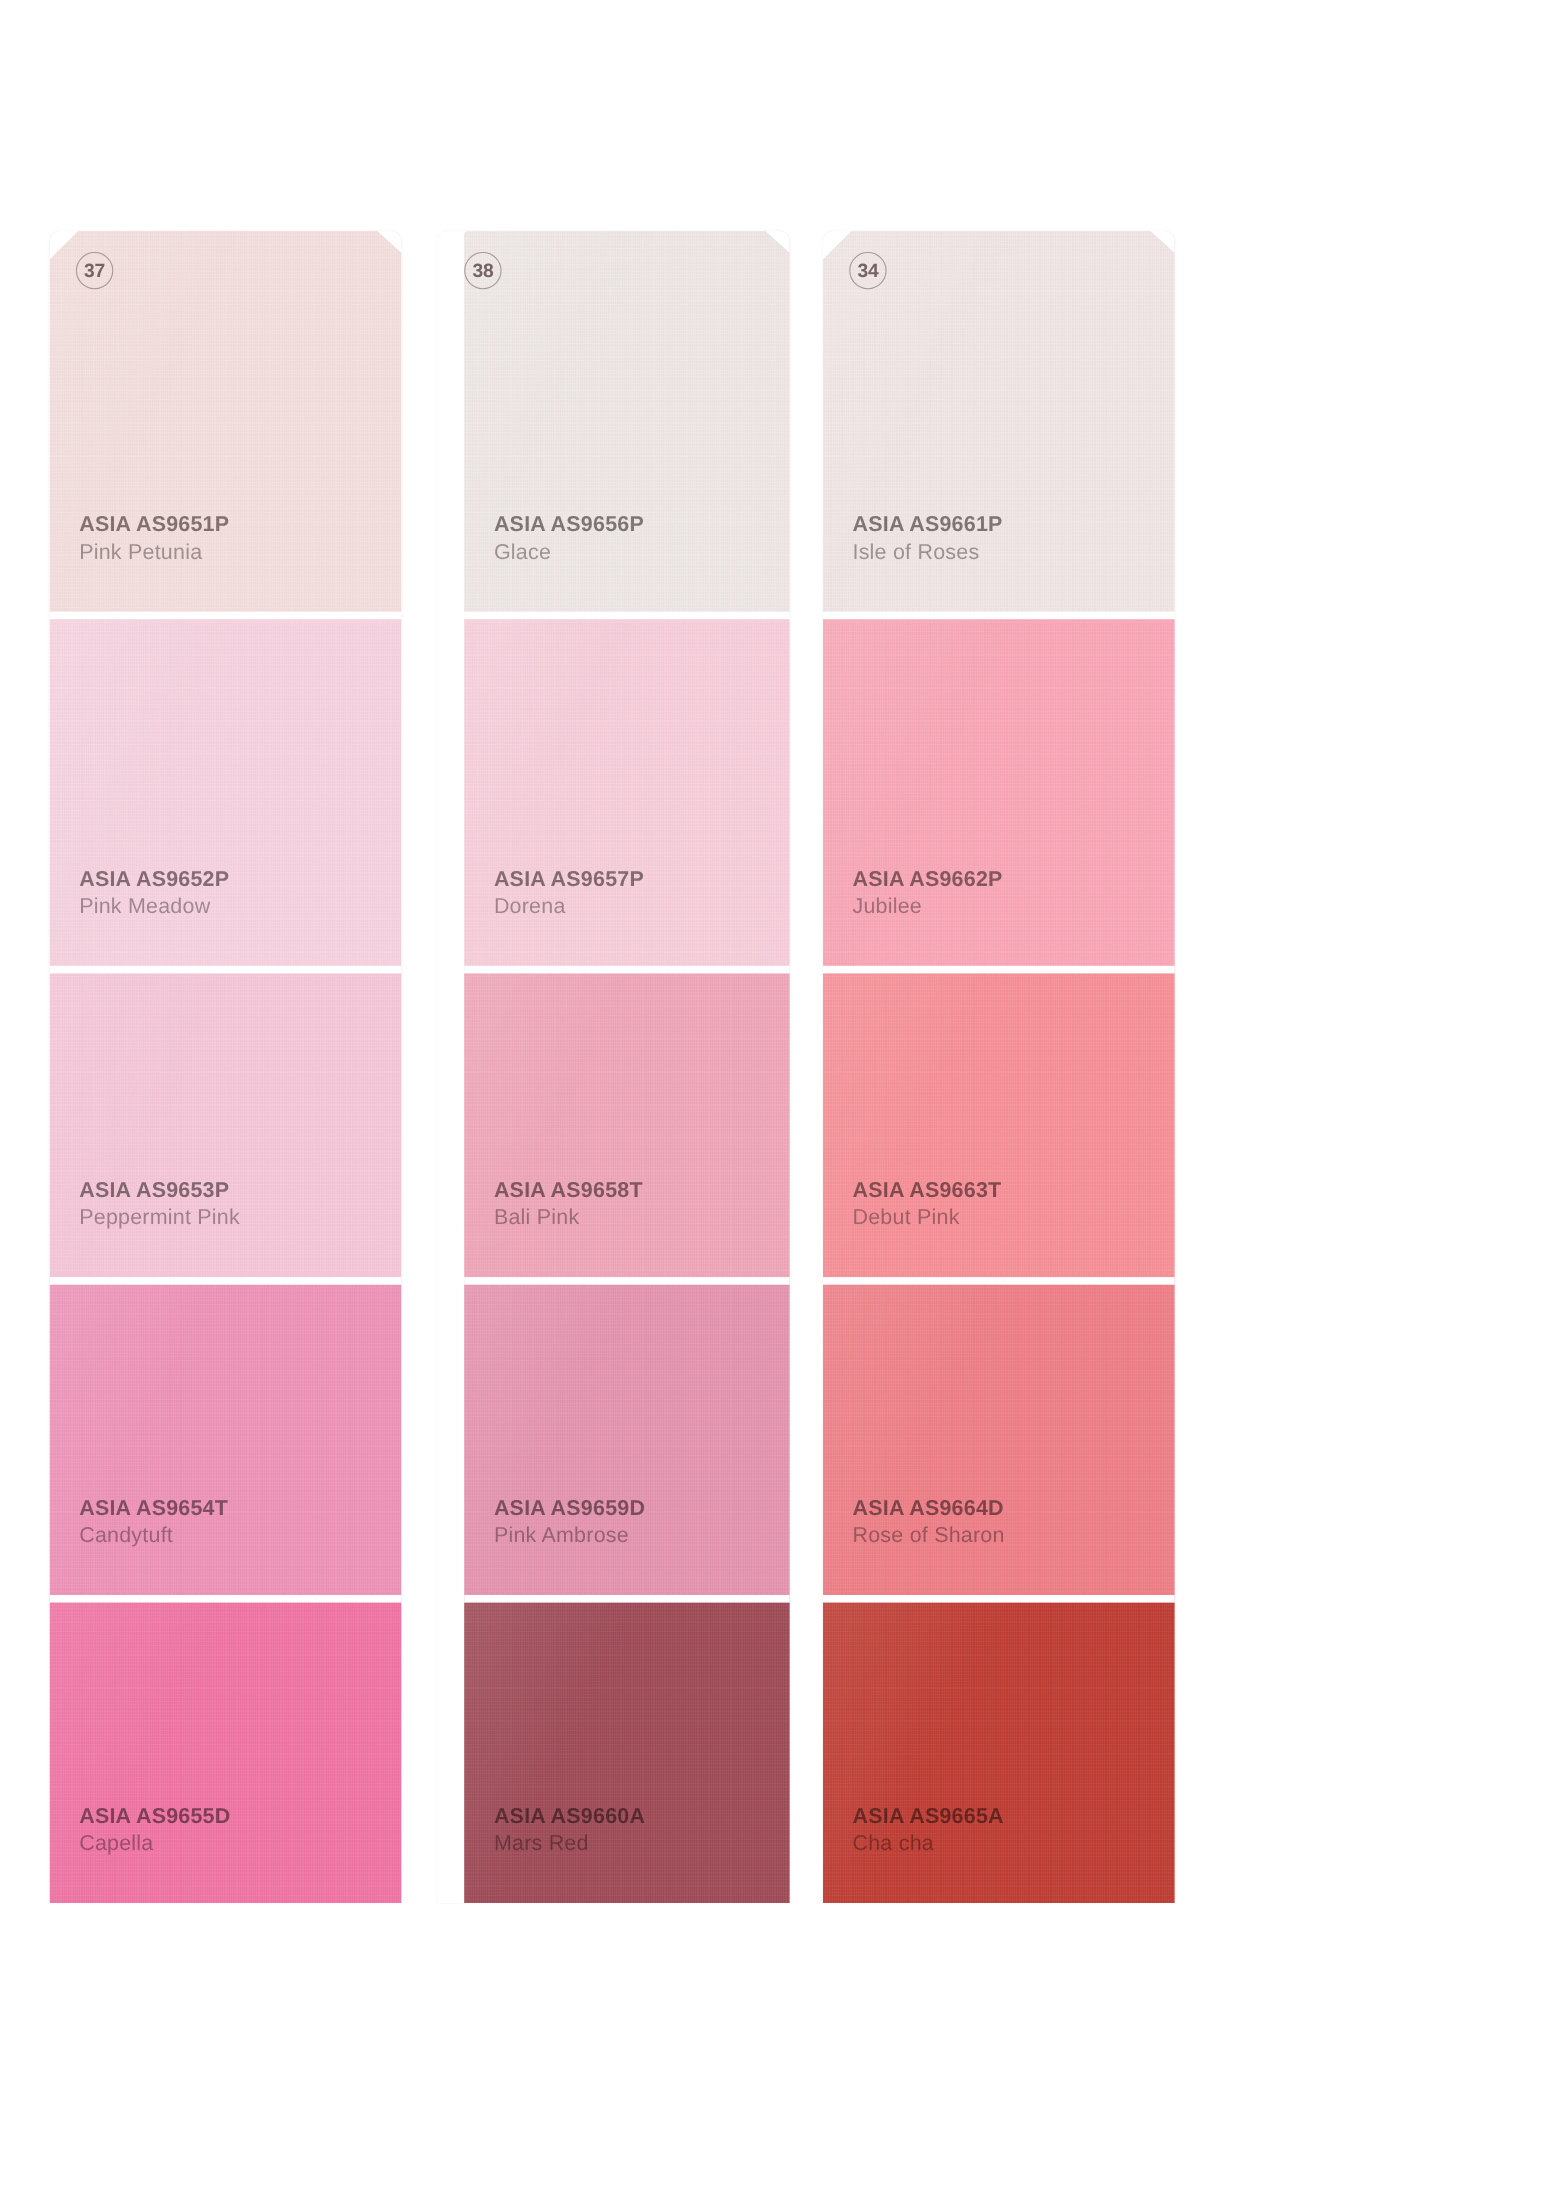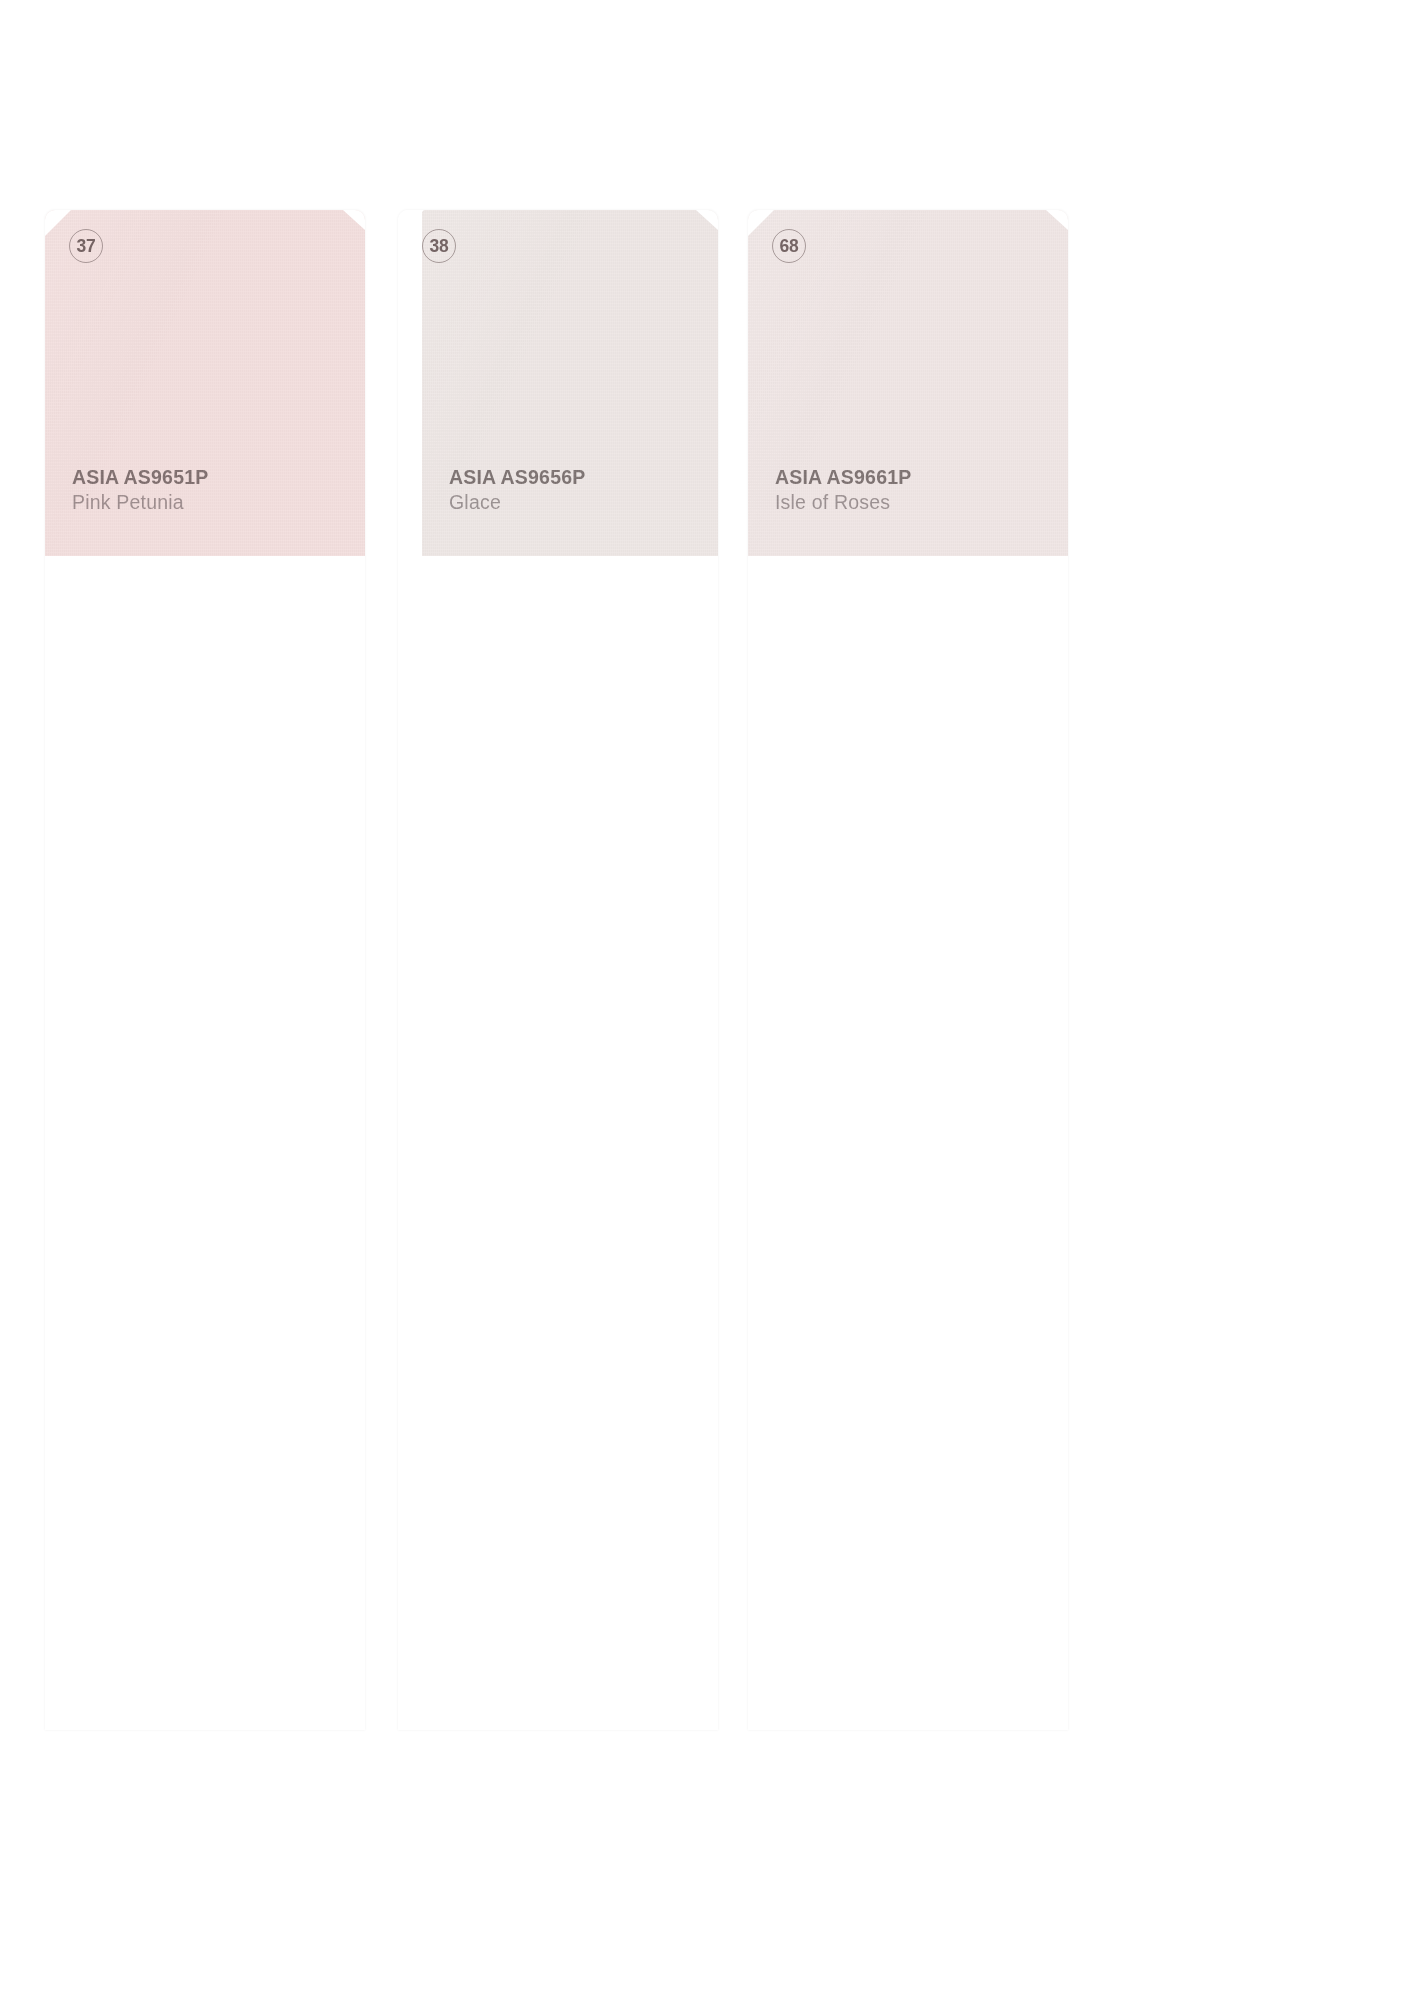--- a/index.html
+++ b/index.html
@@ -19,21 +19,21 @@
     background: #ffffff;
   }
 
   
   .card {
     position: absolute;
     top: 210px;
     width: 320px;
     height: 1520px;
     display: flex;
-    flex-direction: row;
+    flex-direction: column;
     background: #ffffff;
     border-radius: 10px 10px 0 0;
     overflow: hidden;
     filter: drop-shadow(0 0 1px rgba(0,0,0,0.06));
   }
 
   .card.col-1 { left: 45px;  }
   .card.col-2 { left: 398px; padding-left: 24px; }
   .card.col-3 { left: 748px; }
 
@@ -180,21 +180,21 @@
     </div>
     <div class="swatch" style="background-color: rgb(159, 76, 88); height: 273px;">
       <div class="code">ASIA AS9660A</div>
       <div class="name">Mars Red</div>
     </div>
   </div>
 
   <div class="card col-3">
     <div class="corner-curl"></div>
     <div class="corner-curl-r"></div>
-    <div class="badge">68</div>
+    <div class="badge">34</div>
 
     <div class="swatch" style="background-color: rgb(240, 230, 229); height: 353px;">
       <div class="code">ASIA AS9661P</div>
       <div class="name">Isle of Roses</div>
     </div>
     <div class="swatch" style="background-color: rgb(249, 168, 184); height: 322px;">
       <div class="code">ASIA AS9662P</div>
       <div class="name">Jubilee</div>
     </div>
     <div class="swatch" style="background-color: rgb(247, 145, 152); height: 283px;">

